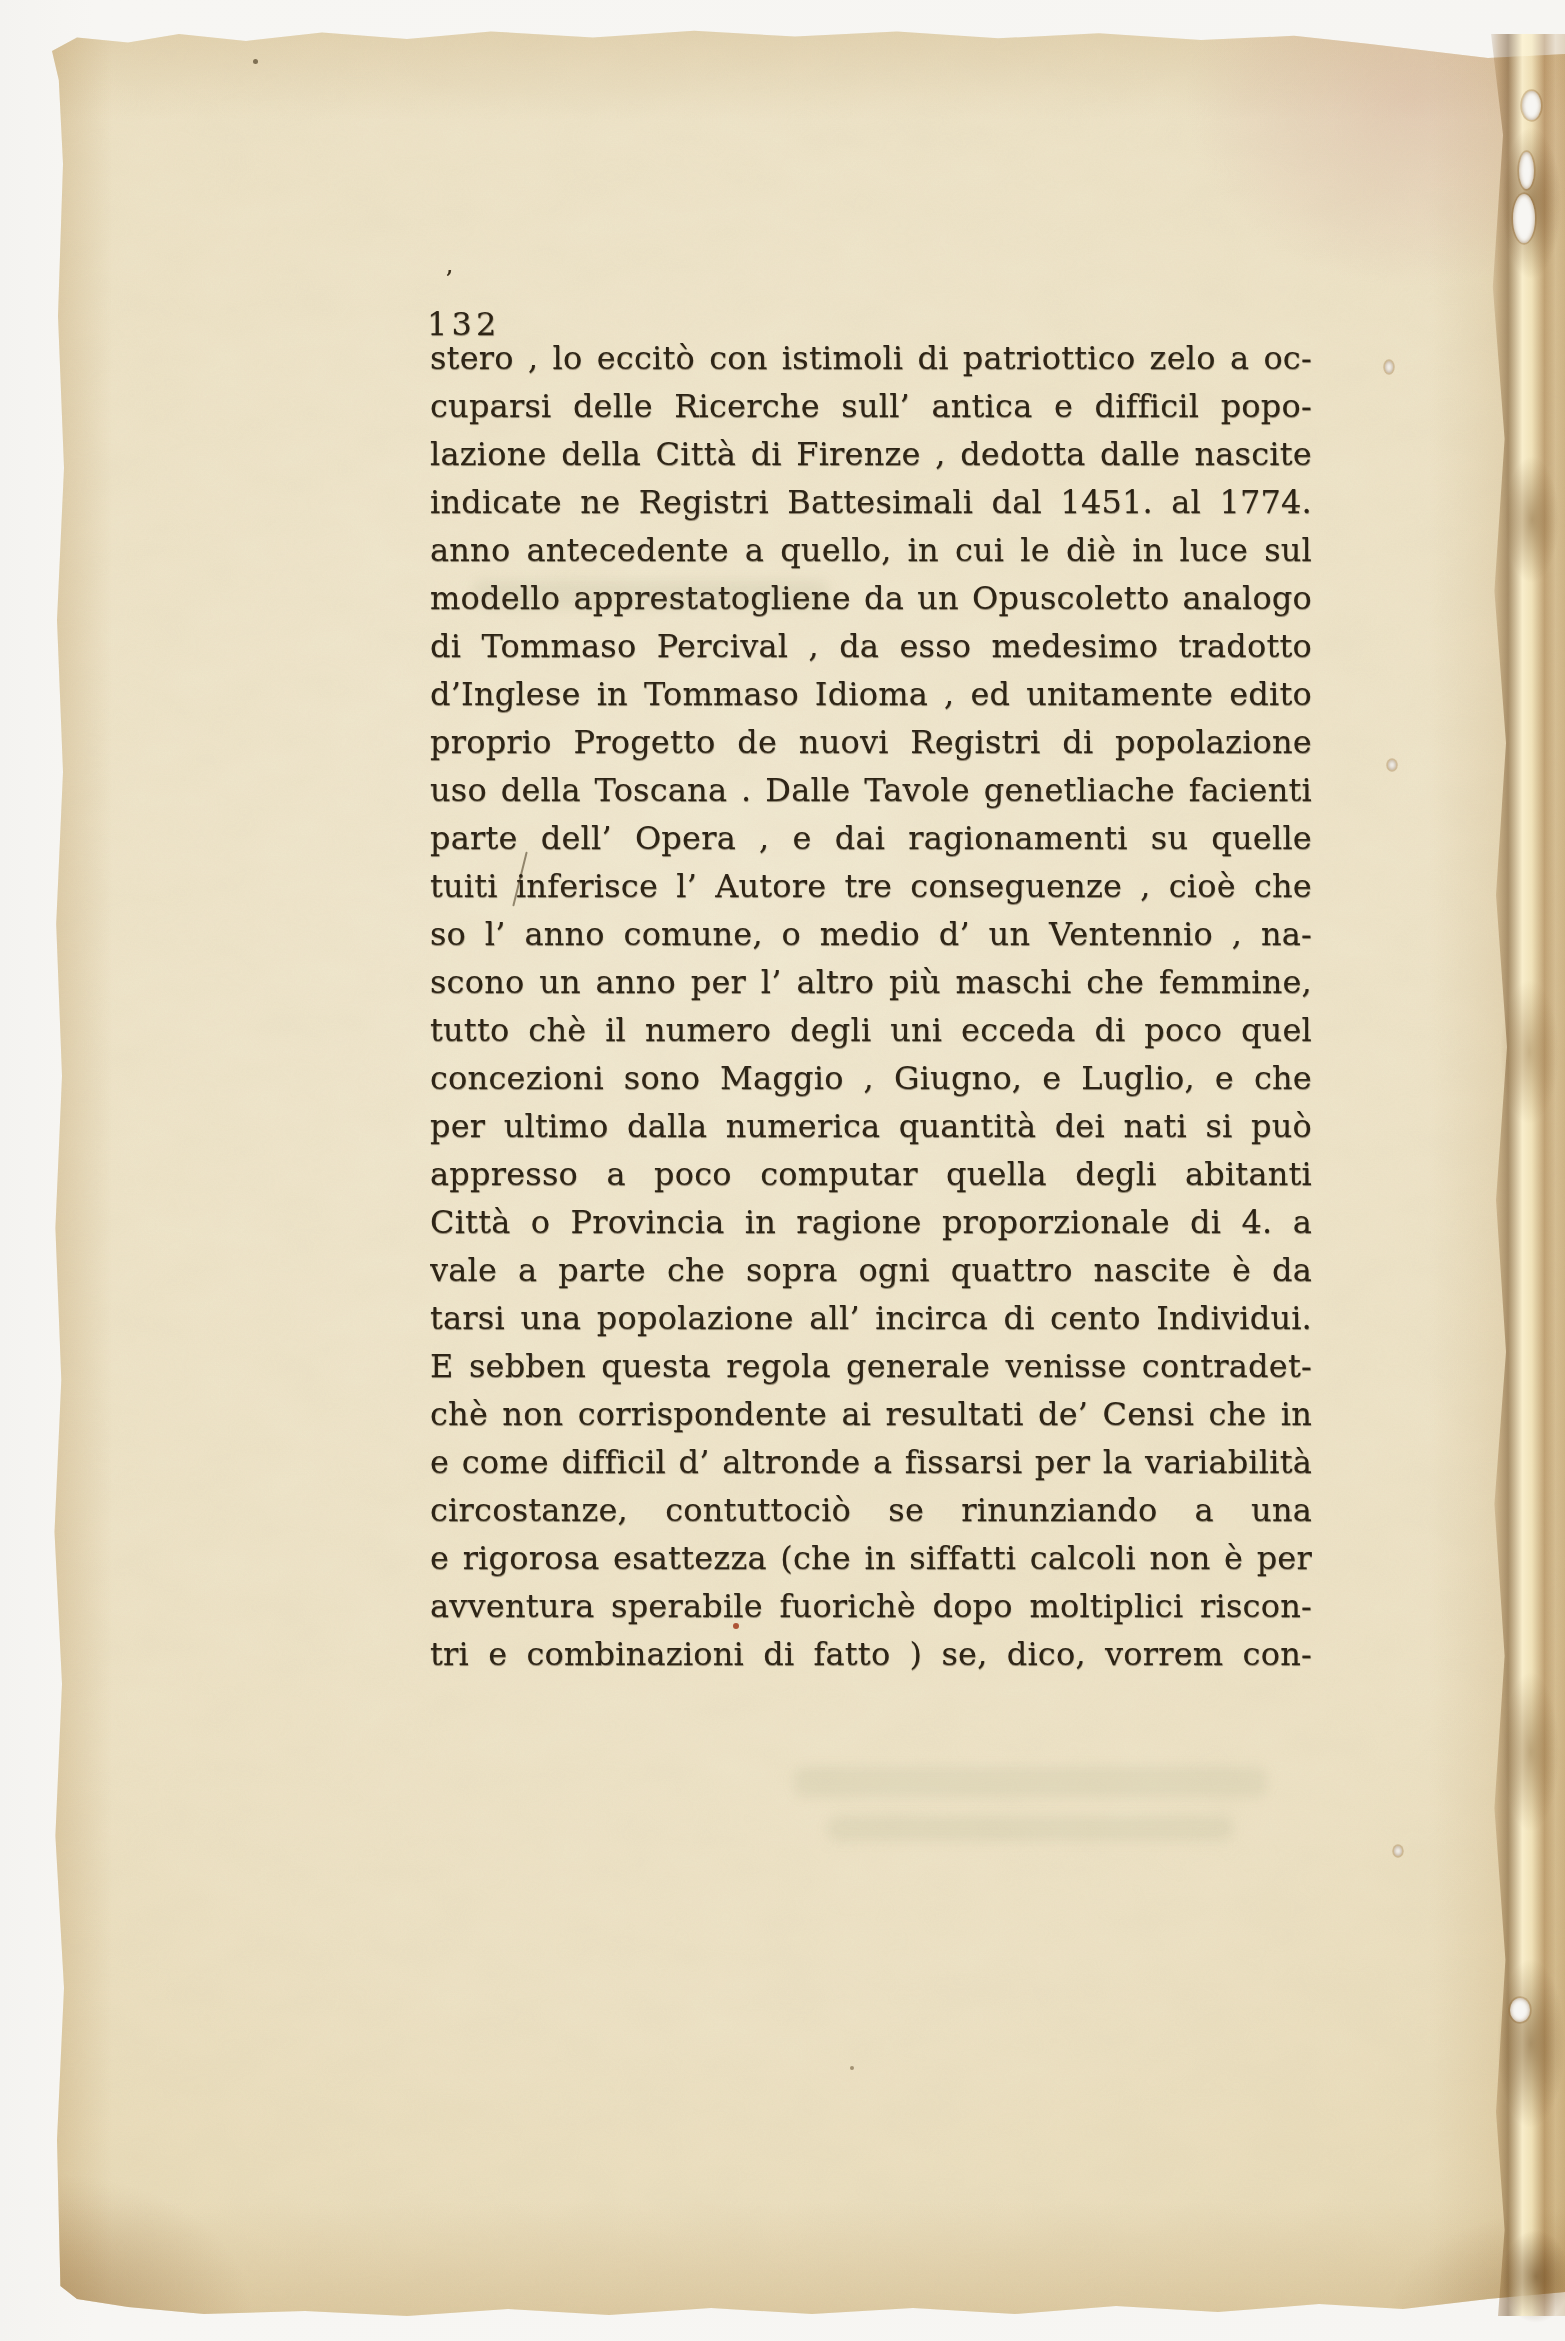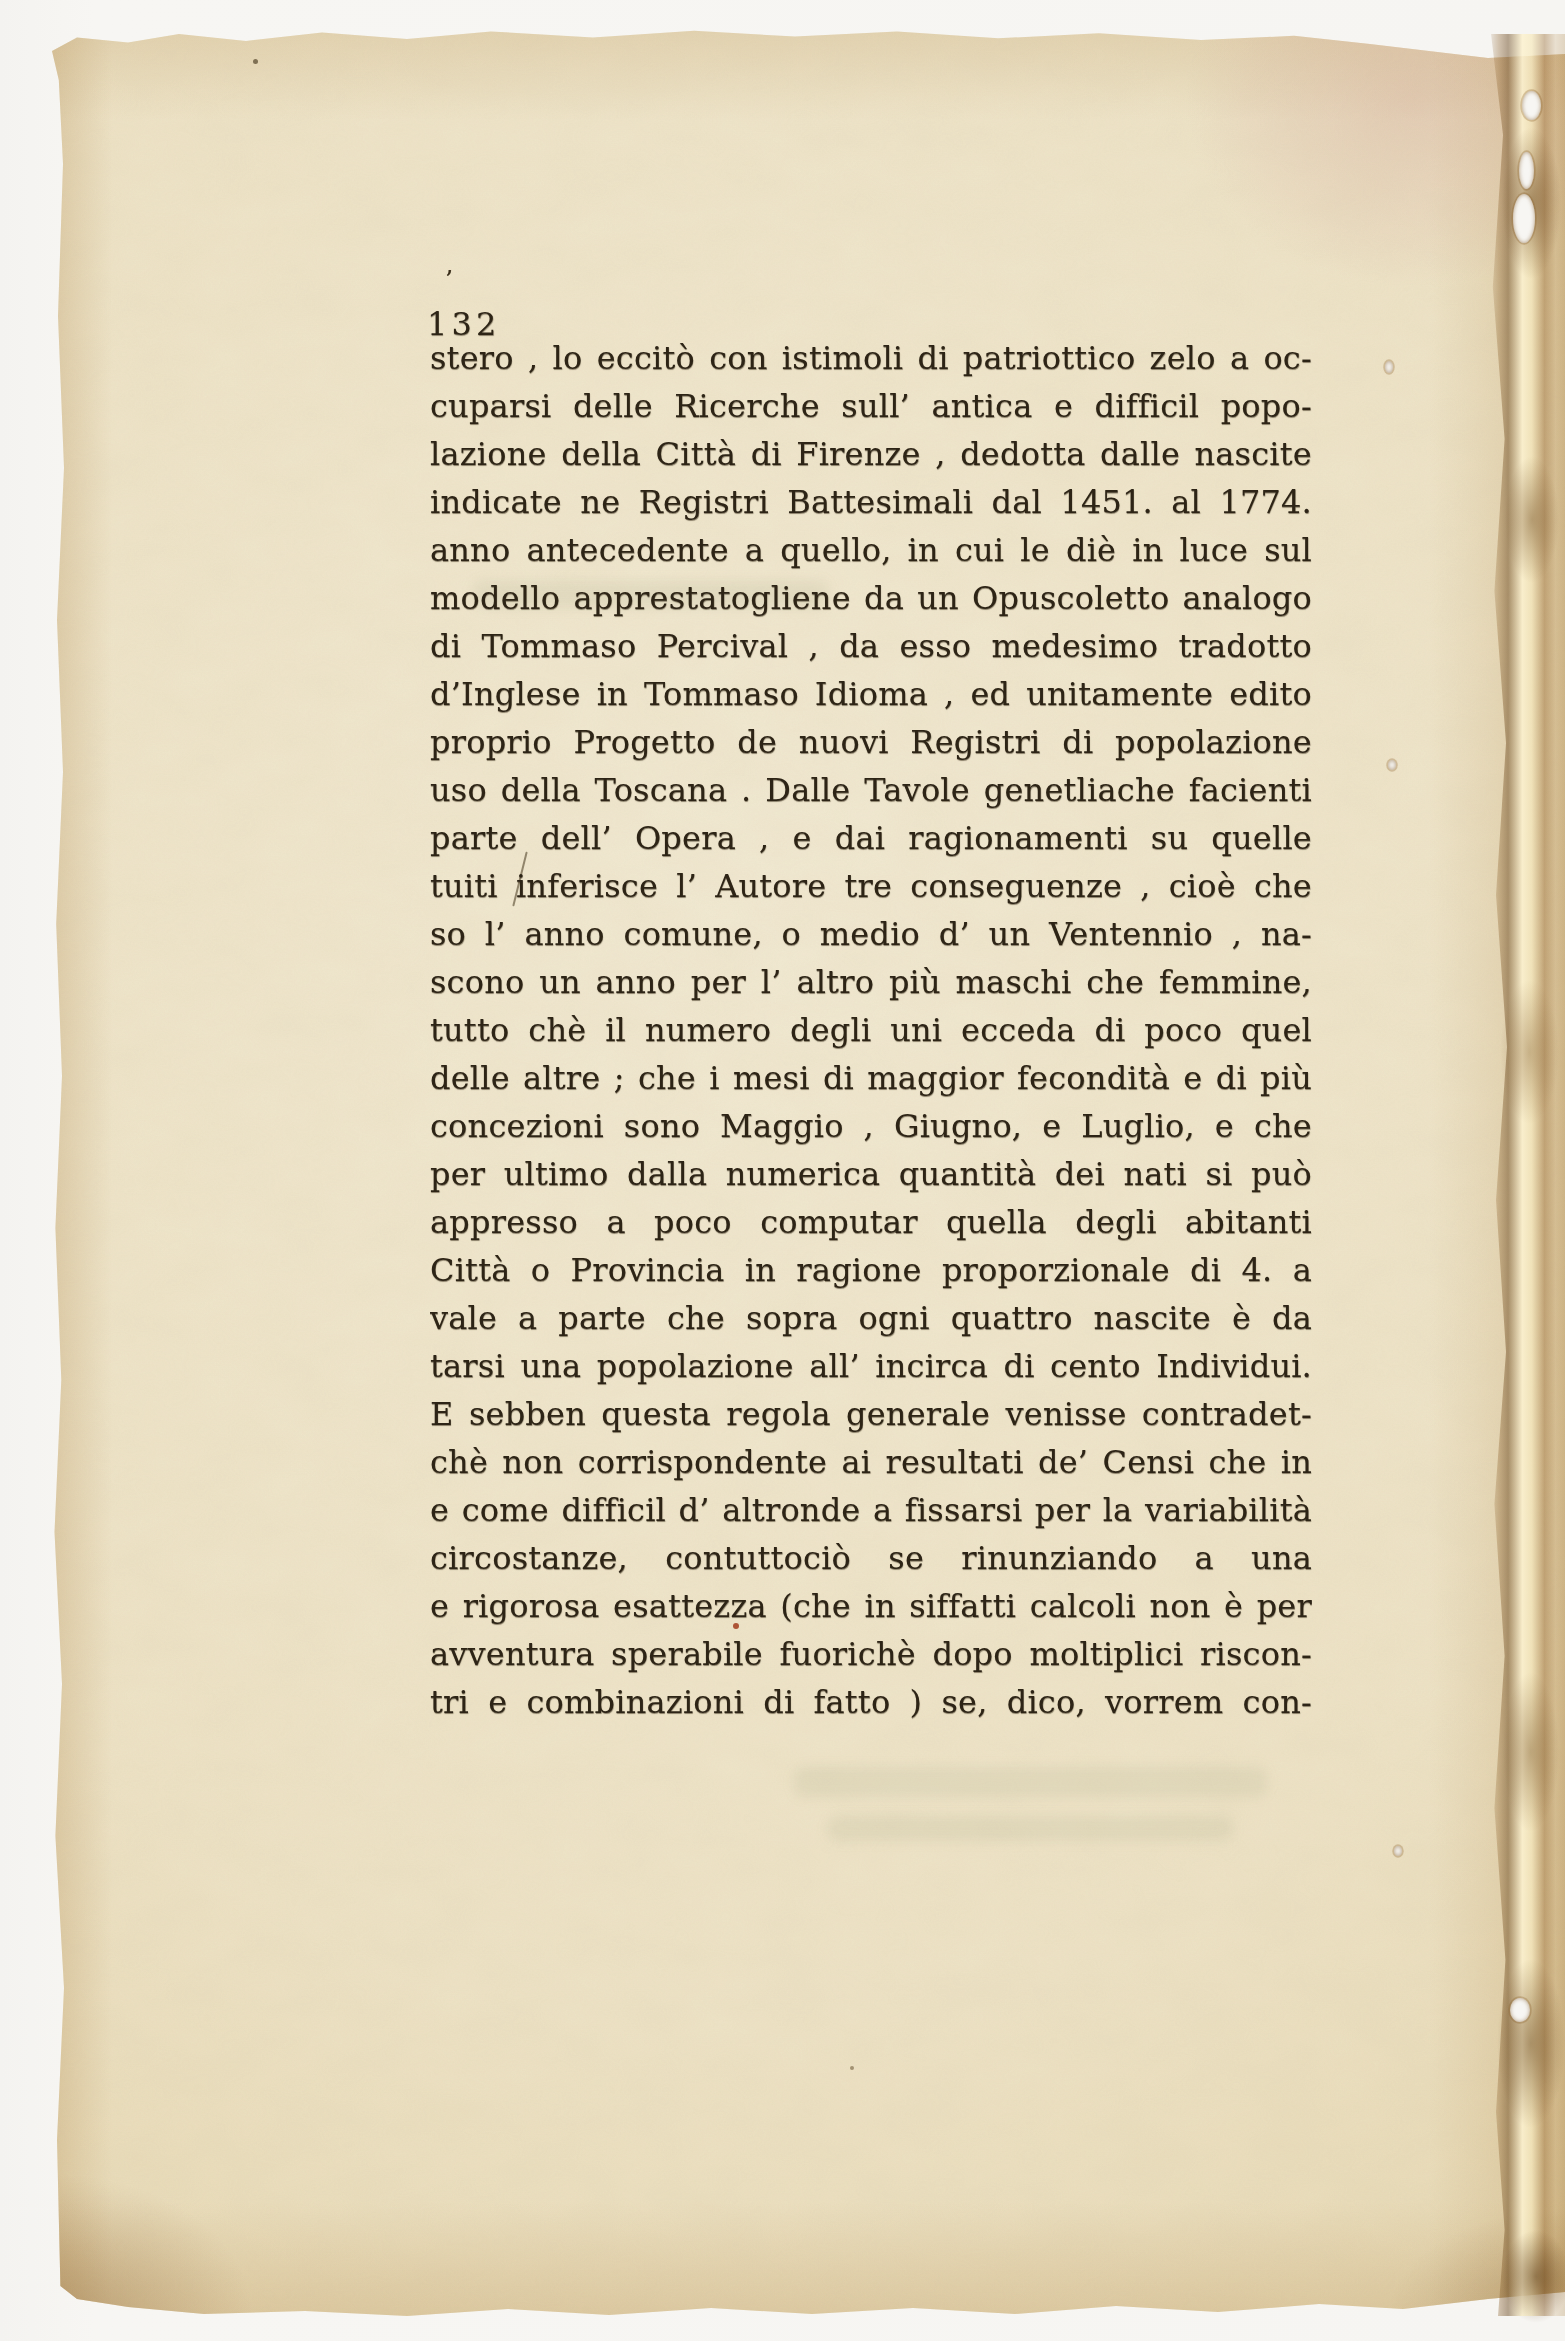--- a/index.html
+++ b/index.html
@@ -148,21 +148,20 @@
       <div class="line">modello apprestatogliene da un Opuscoletto analogo</div>
       <div class="line">di Tommaso Percival , da esso medesimo tradotto</div>
       <div class="line">d’Inglese in Tommaso Idioma , ed unitamente edito al</div>
       <div class="line">proprio Progetto de nuovi Registri di popolazione per</div>
       <div class="line">uso della Toscana . Dalle Tavole genetliache facienti</div>
       <div class="line">parte dell’ Opera , e dai ragionamenti su quelle insti-</div>
       <div class="line">tuiti inferisce l’ Autore tre conseguenze , cioè che pre-</div>
       <div class="line">so l’ anno comune, o medio d’ un Ventennio , na-</div>
       <div class="line">scono un anno per l’ altro più maschi che femmine,</div>
       <div class="line">tutto chè il numero degli uni ecceda di poco quel</div>
-      <div class="line">delle altre ; che i mesi di maggior fecondità e di più</div>
       <div class="line">concezioni sono Maggio , Giugno, e Luglio, e che</div>
       <div class="line">per ultimo dalla numerica quantità dei nati si può</div>
       <div class="line">appresso a poco computar quella degli abitanti d’una</div>
       <div class="line">Città o Provincia in ragione proporzionale di 4. a 100.</div>
       <div class="line">vale a parte che sopra ogni quattro nascite è da valu-</div>
       <div class="line">tarsi una popolazione all’ incirca di cento Individui.</div>
       <div class="line">E sebben questa regola generale venisse contradet-</div>
       <div class="line">chè non corrispondente ai resultati de’ Censi che in</div>
       <div class="line">e come difficil d’ altronde a fissarsi per la variabilità</div>
       <div class="line">circostanze, contuttociò se rinunziando a una precisa</div>

